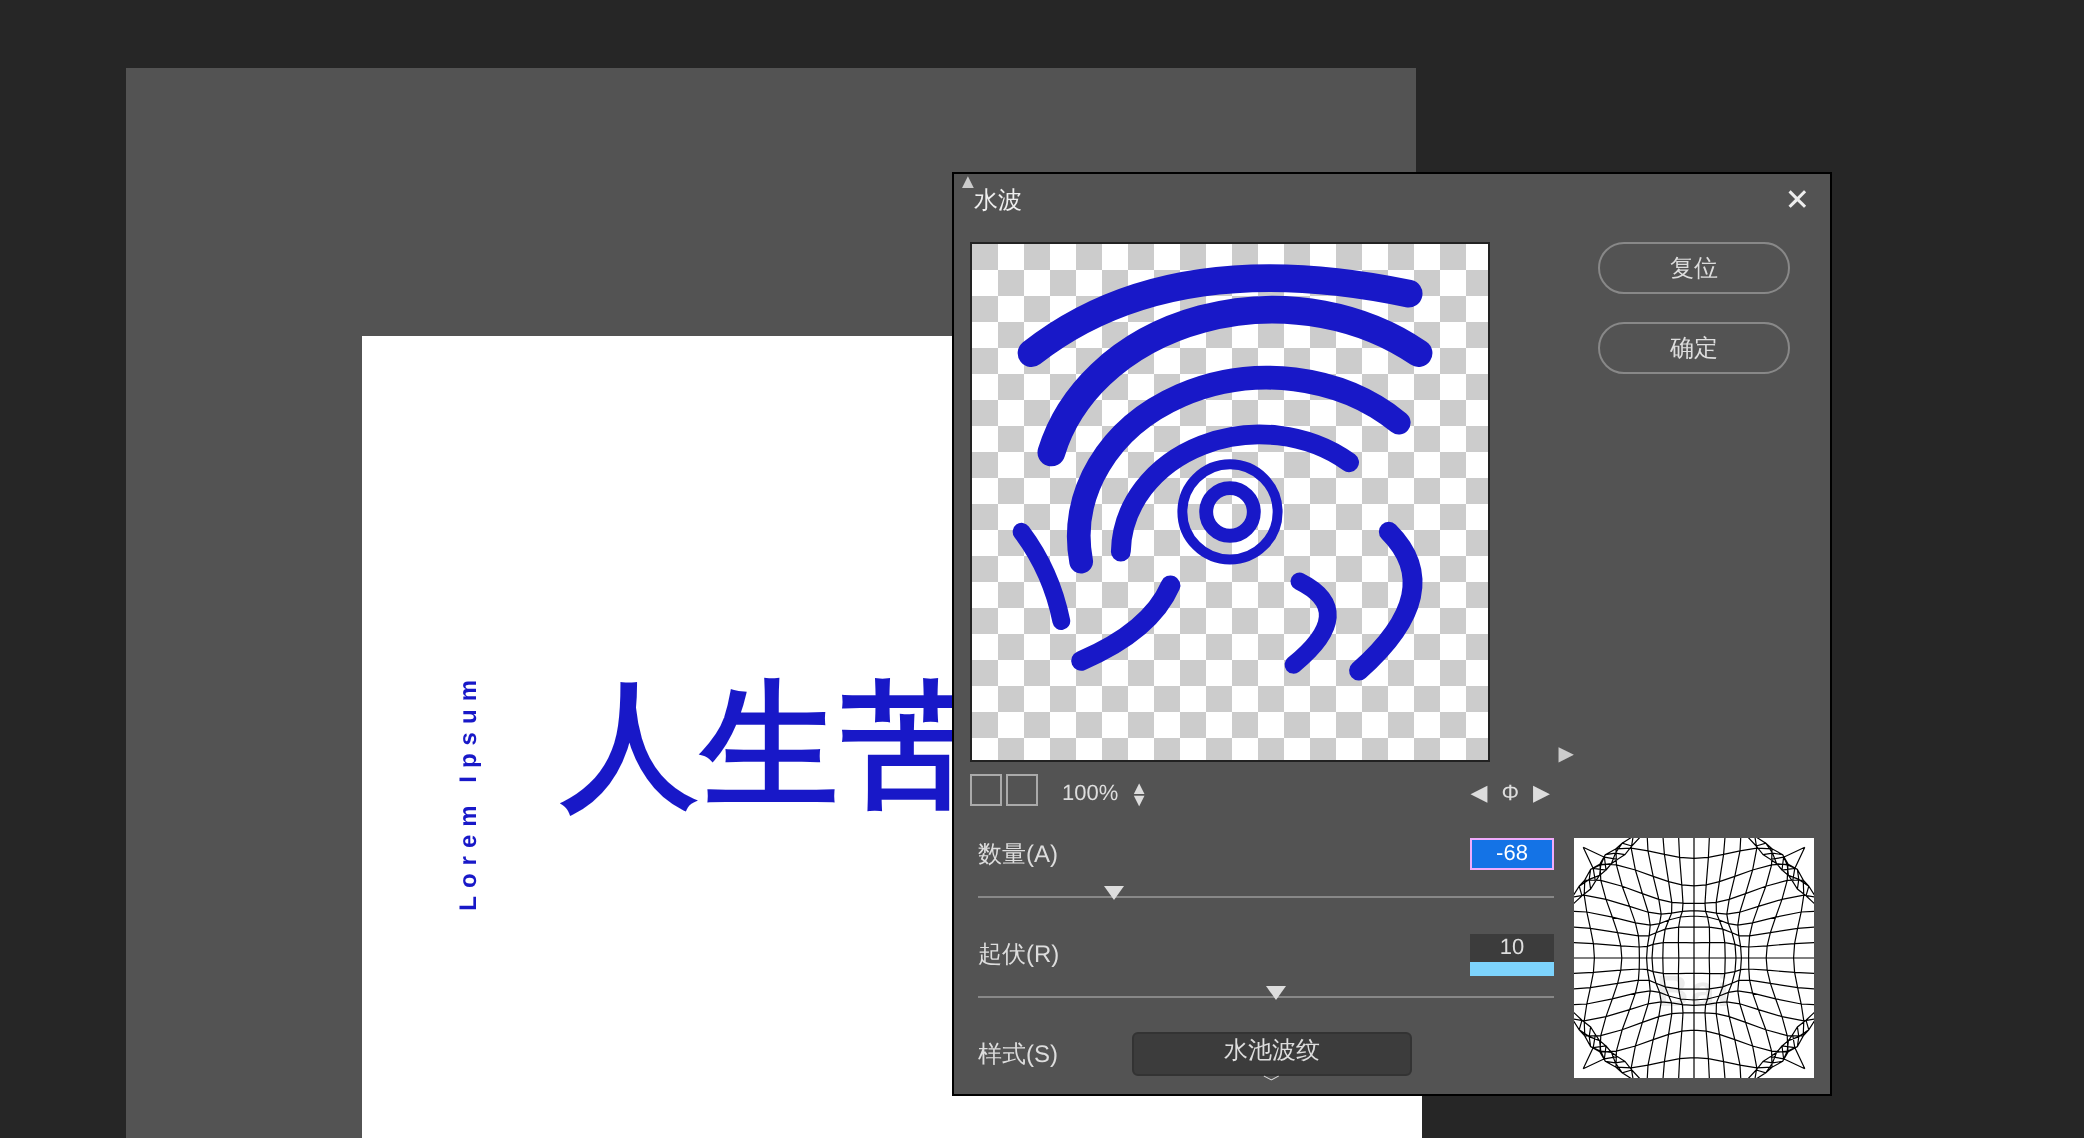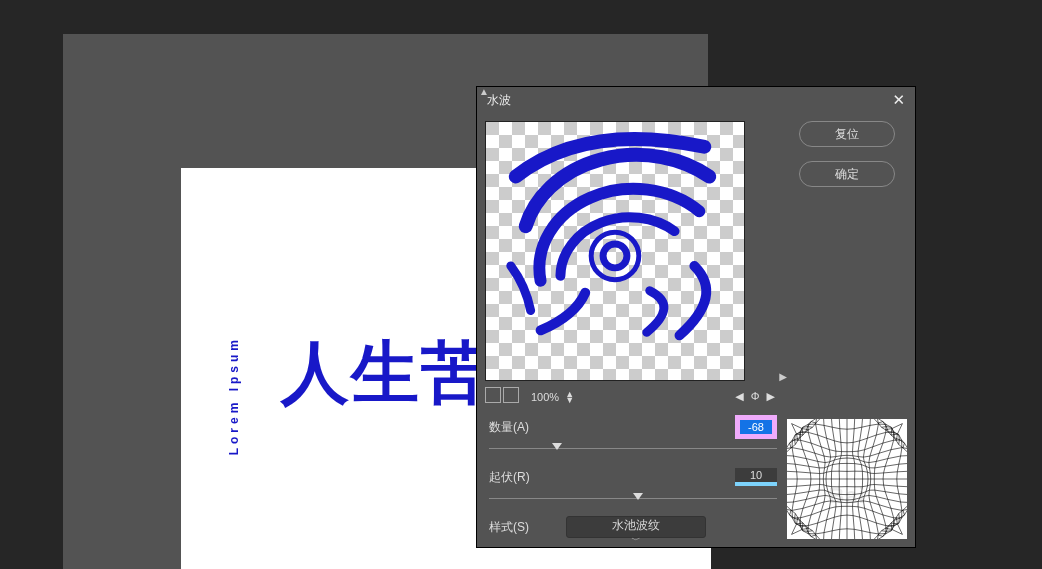--- a/index.html
+++ b/index.html
@@ -122,27 +122,27 @@
     align-items: center;
     height: 24px;
     gap: 22px;
   }
   .ctrl-label { width: 80px; }
   .ctrl-input {
     width: 42px;
     text-align: center;
     background: #3c3c3c;
     border: none;
-    border-bottom: 4px solid #7dd3fc;
+    border-bottom: 7px solid #7dd3fc;
     color: #ddd;
     font-size: 11px;
     padding: 1px;
     margin-left: auto;
   }
-  .ctrl-input.sel { background: #1473e6; color:#fff; border: 5px solid #f0abfc; }
+  .ctrl-input.sel { background: #1473e6; color:#fff; border: 1px solid #f0abfc; }
   .slider-track {
     position: relative;
     height: 16px;
     margin: 2px 0 8px 0;
   }
   .slider-line {
     position: absolute; left:0; right:0; top:7px;
     height:1px; background:#888;
   }
   .slider-thumb {

